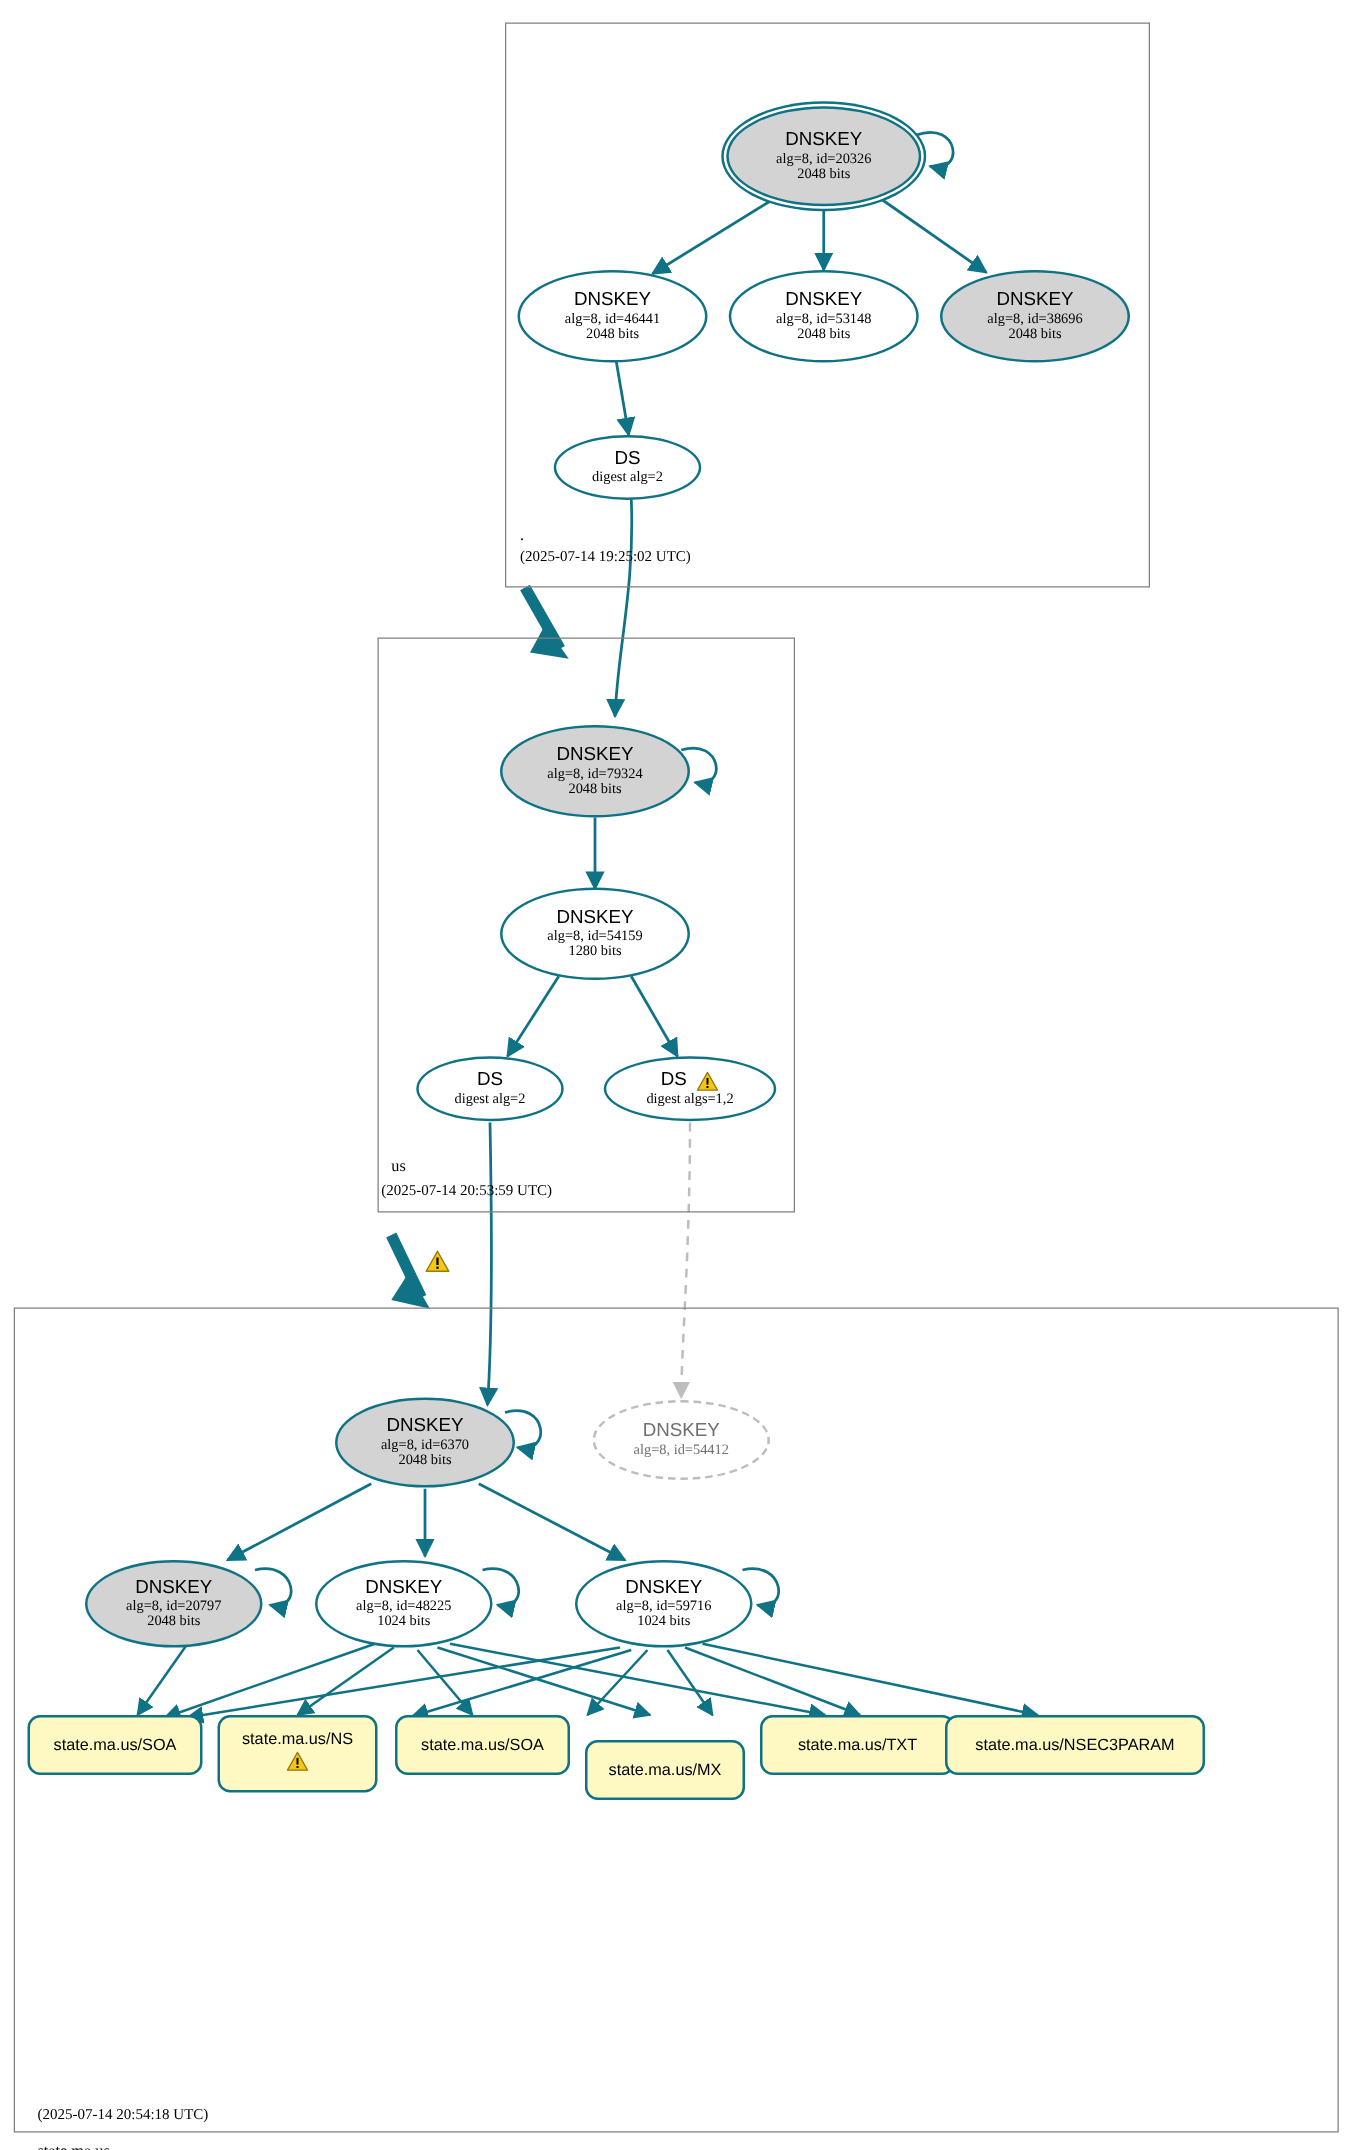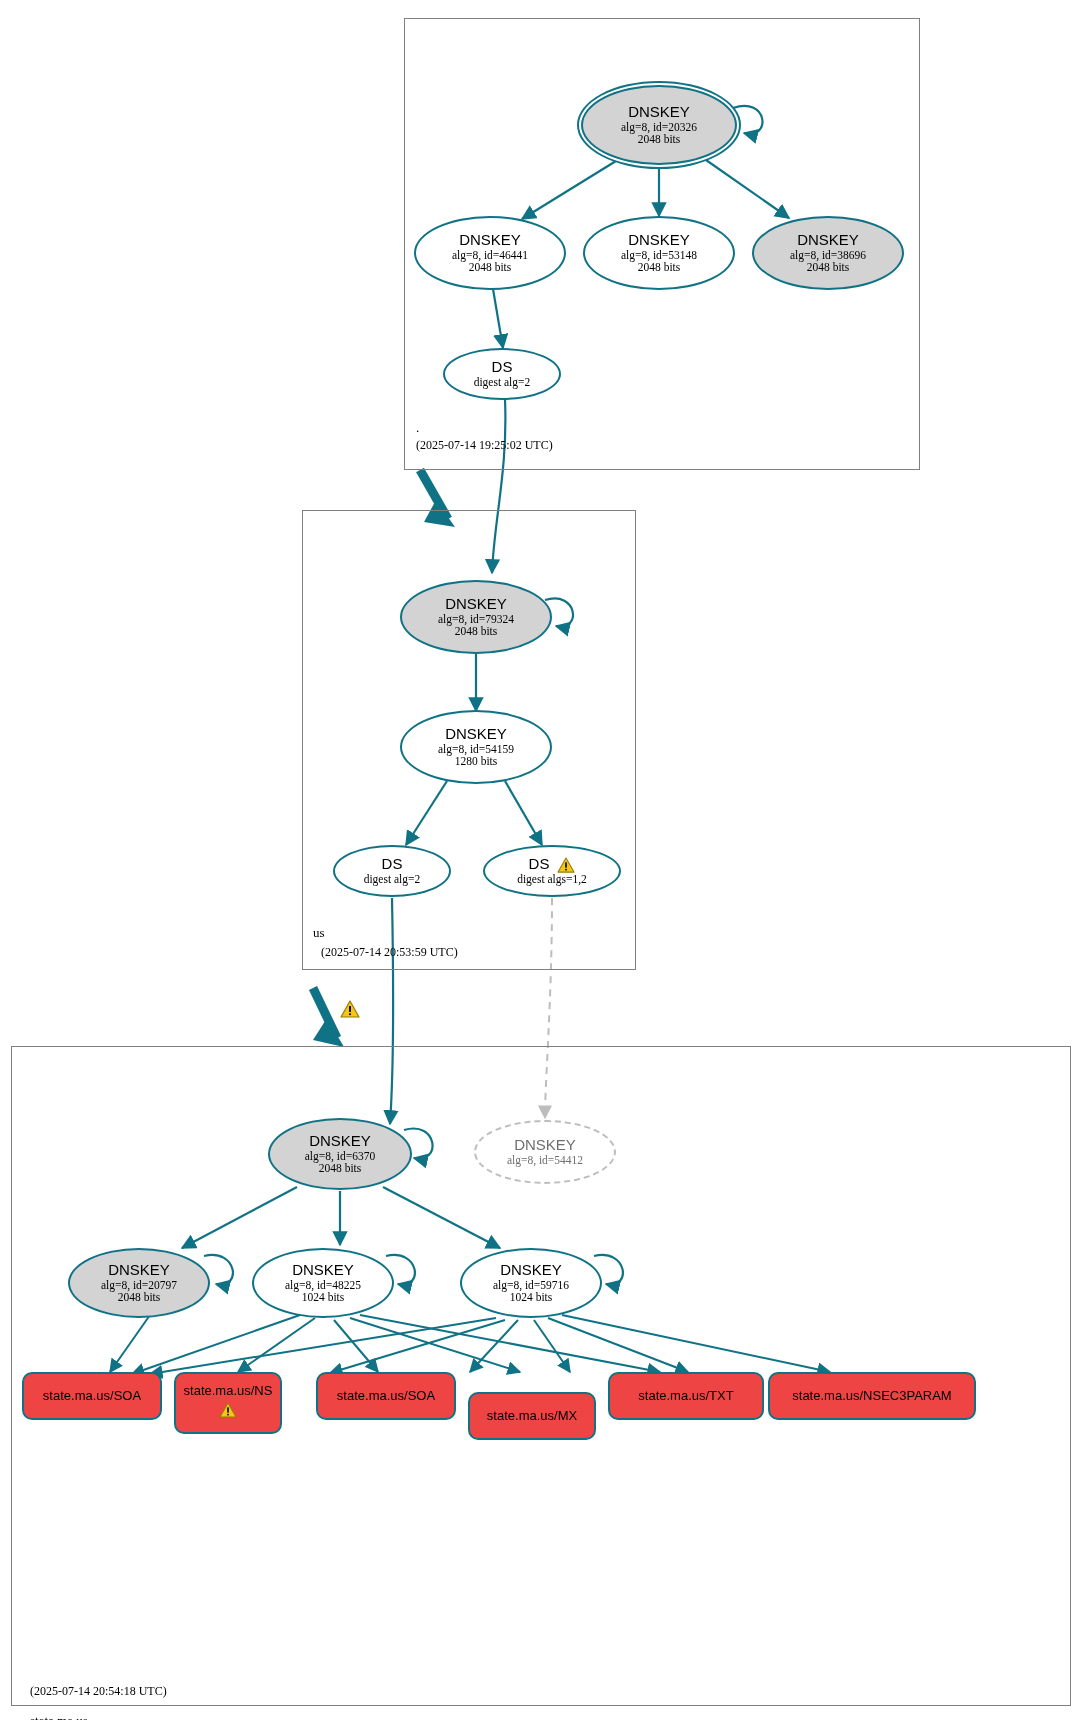--- a/index.html
+++ b/index.html
@@ -59,21 +59,21 @@
   .ellipse.dashed {
     border: 2px dashed #bdbdbd;
     background: #ffffff;
   }
   .ellipse.double {
     box-shadow: 0 0 0 2px #ffffff, 0 0 0 4px #0f7285;
   }
   .rrset {
     border: 2px solid #0f7285;
     border-radius: 10px;
-    background: #ef4444;
+    background: #fef9c3;
   }
   .n-title {
     font-family: "Liberation Sans", sans-serif;
     font-size: 15px;
     color: #000000;
   }
   .n-sub {
     font-family: "Liberation Serif", serif;
     font-size: 11.5px;
     color: #000000;
@@ -199,21 +199,21 @@
     <path d="M 150,1315 L 110,1372"></path>
   </g>
 </svg>
 
 <div class="zone-box" style="left:404px; top:18px; width:516px; height:452px;"></div>
 <div class="zone-label" style="left:416px; top:420px;">.</div>
 <div class="zone-time" style="left:416px; top:438px;">(2025-07-14 19:25:02 UTC)</div>
 
 <div class="zone-box" style="left:302px; top:510px; width:334px; height:460px;"></div>
 <div class="zone-label" style="left:313px; top:925px;text-align:right;">us</div>
-<div class="zone-time" style="left:321px; top:945px;">(2025-07-14 20:53:59 UTC)</div>
+<div class="zone-time" style="left:305px; top:945px;">(2025-07-14 20:53:59 UTC)</div>
 
 <div class="zone-box" style="left:11px; top:1046px; width:1060px; height:660px;"></div>
 <div class="zone-label" style="left:30px; top:1713px;">state.ma.us</div>
 <div class="zone-time" style="left:30px; top:1684px;">(2025-07-14 20:54:18 UTC)</div>
 
 <div class="node ellipse filled double" style="left:581px; top:85px; width:156px; height:80px;">
   <span class="n-title">DNSKEY</span>
   <span class="n-sub">alg=8, id=20326</span>
   <span class="n-sub">2048 bits</span>
 </div>
@@ -306,21 +306,21 @@
 <div class="node ellipse" style="left:460px; top:1248px; width:142px; height:70px;">
   <span class="n-title">DNSKEY</span>
   <span class="n-sub">alg=8, id=59716</span>
   <span class="n-sub">1024 bits</span>
 </div>
 
 <div class="node rrset" style="left:22px; top:1372px; width:140px; height:48px;">
   <span class="n-rr">state.ma.us/SOA</span>
 </div>
 
-<div class="node rrset" style="left:174px; top:1372px; width:108px; height:62px;">
+<div class="node rrset" style="left:174px; top:1372px; width:128px; height:62px;">
   <span class="n-rr">state.ma.us/NS</span>
   <span style="margin-top:3px;">
     <svg viewBox="0 0 20 18" width="18" height="16">
       <path d="M10 1 L19 17 L1 17 Z" fill="#f5c518" stroke="#9a7b00" stroke-width="1.2" stroke-linejoin="round"></path>
       <rect x="9.1" y="6" width="1.8" height="6" fill="#000"></rect>
       <rect x="9.1" y="13.3" width="1.8" height="1.8" fill="#000"></rect>
     </svg>
   </span>
 </div>
 
@@ -329,15 +329,15 @@
 </div>
 
 <div class="node rrset" style="left:468px; top:1372px; width:128px; height:48px;margin-top:20px;">
   <span class="n-rr">state.ma.us/MX</span>
 </div>
 
 <div class="node rrset" style="left:608px; top:1372px; width:156px; height:48px;">
   <span class="n-rr">state.ma.us/TXT</span>
 </div>
 
-<div class="node rrset" style="left:756px; top:1372px; width:208px; height:48px;margin-left:12px;">
+<div class="node rrset" style="left:756px; top:1372px; width:208px; height:48px;">
   <span class="n-rr">state.ma.us/NSEC3PARAM</span>
 </div>
 
 </body></html>

